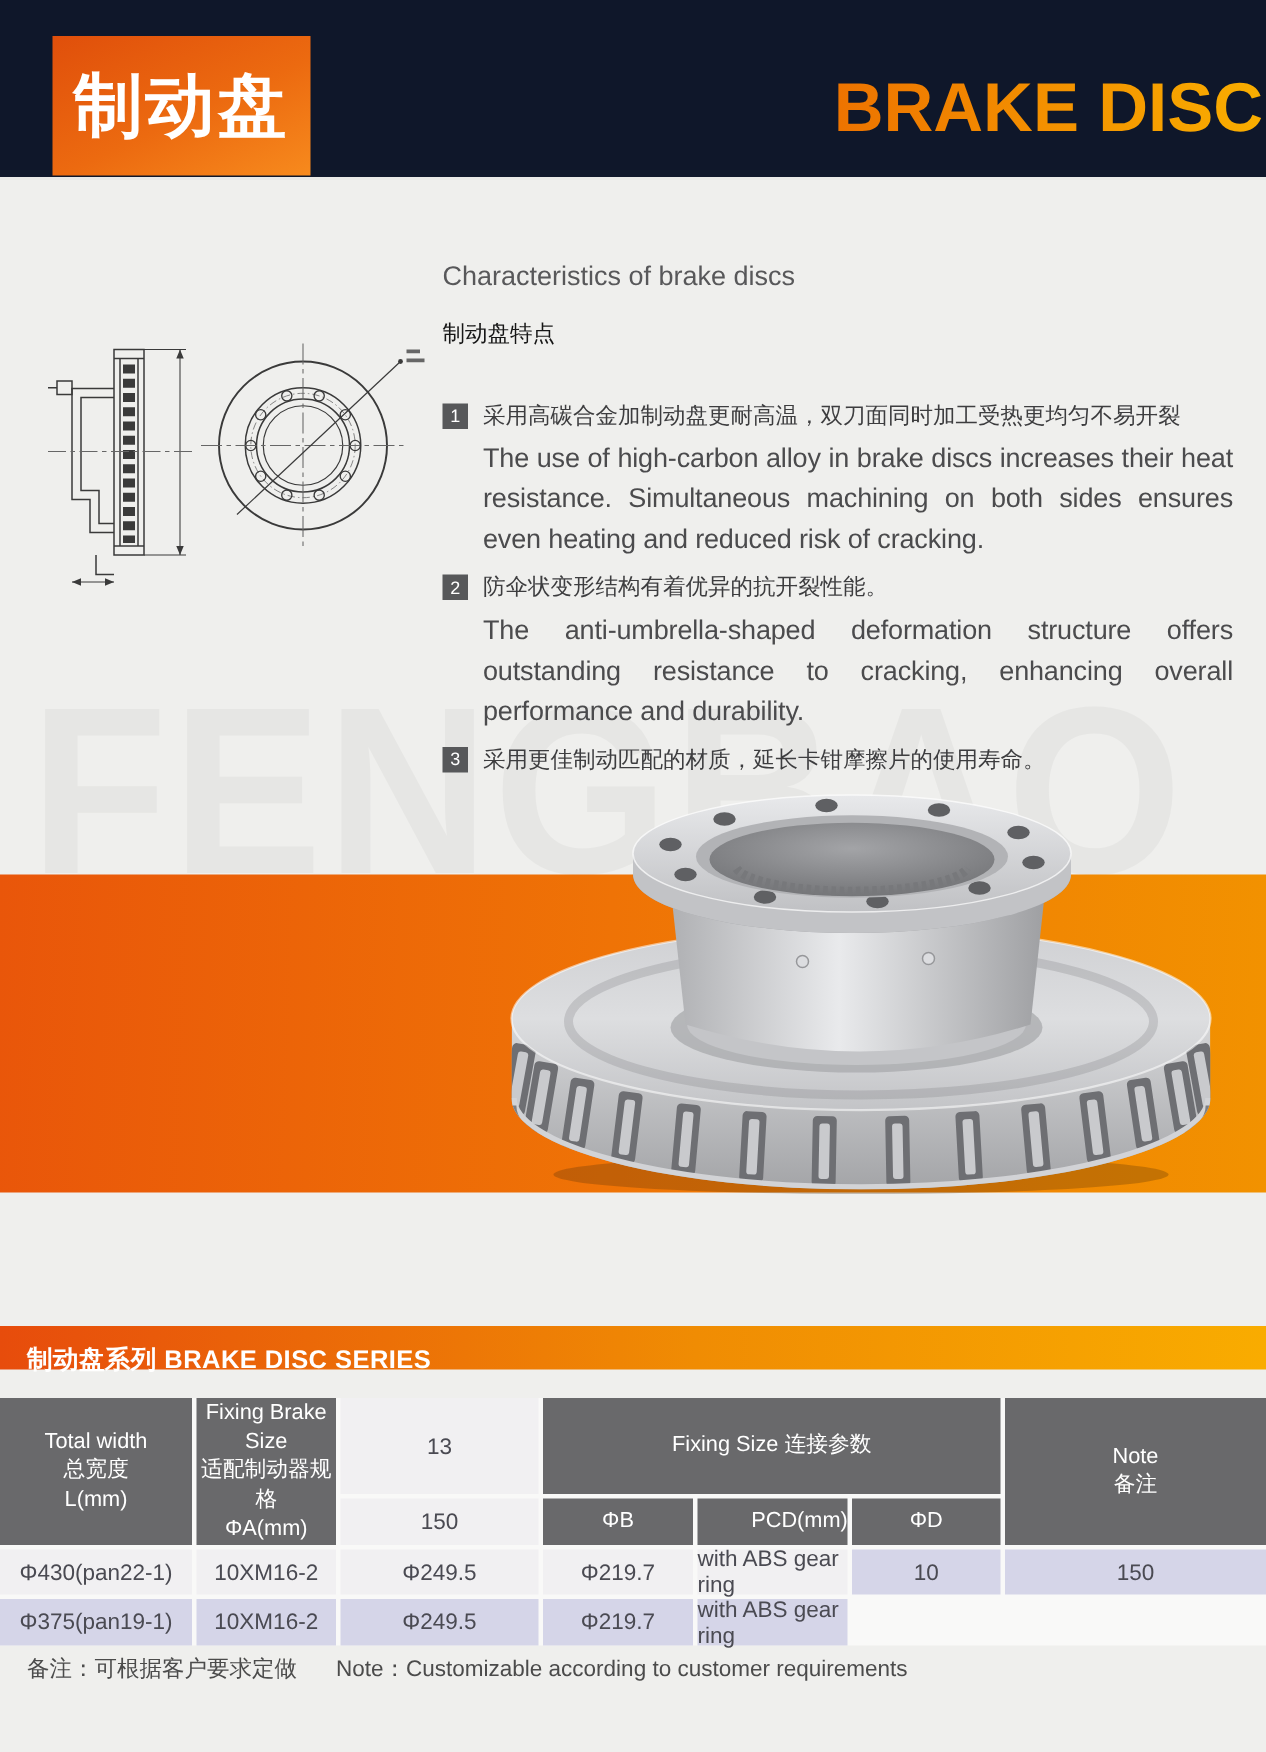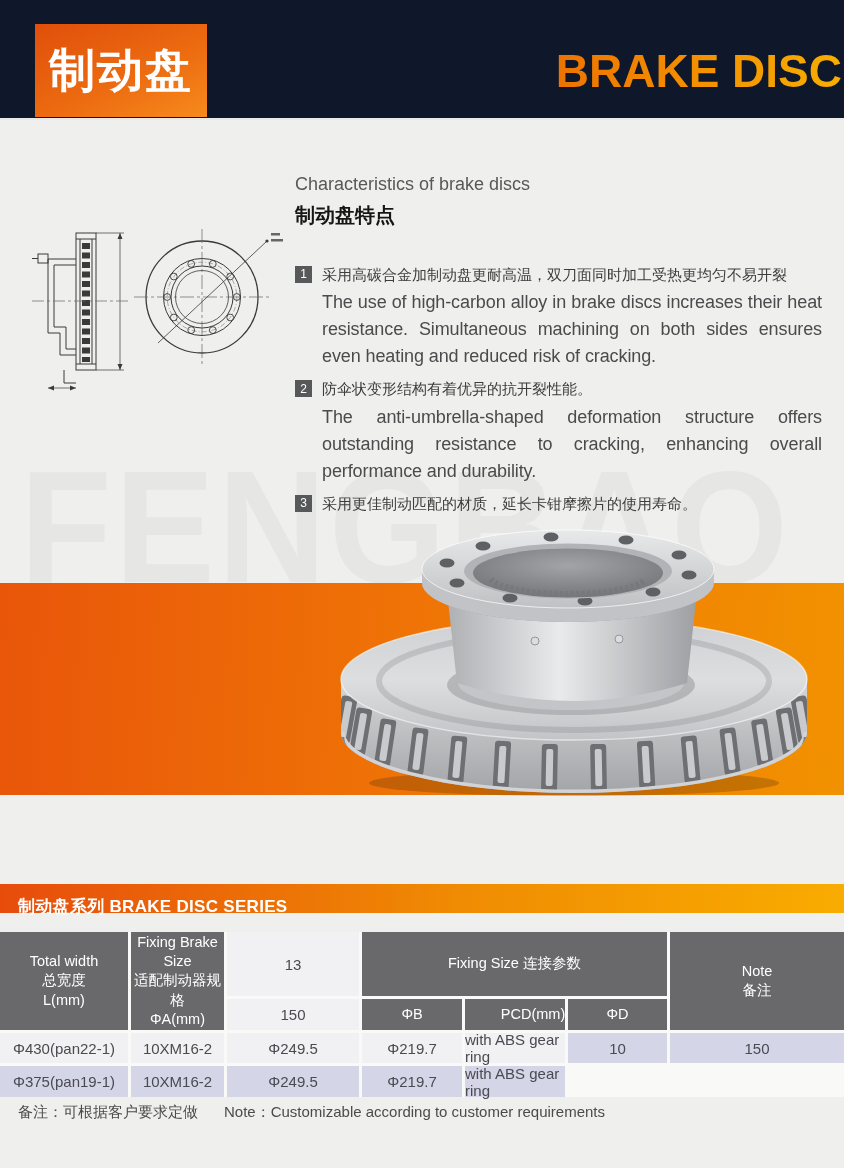--- a/index.html
+++ b/index.html
@@ -22,21 +22,21 @@
     -webkit-background-clip:text; background-clip:text; color:transparent; }
 
   
   .watermark { position:absolute; left:20px; top:436px; z-index:0;
     font-size:150px; font-weight:bold; color:#e6e6e4; letter-spacing:3px;
     white-space:nowrap; transform:scaleY(1.06); transform-origin:top left; }
 
   
   .char-block { position:absolute; left:295px; top:174px; width:545px; z-index:2; }
   .char-title-en { font-size:18px; color:#58585a; }
-  .char-title-zh { font-size:20px; font-weight:bold; color:#161616; margin-top:7px; }
+  .char-title-zh { font-size:15px; font-weight:normal; color:#161616; margin-top:18px; }
   .features { margin-top:36px; }
   .feature { margin-bottom:9px; }
   .feature-head { display:flex; gap:10px; align-items:flex-start;
     font-size:15px; color:#3d3d3f; line-height:1.35; }
   .num-badge { flex:0 0 auto; width:17px; height:17px; background:#57585a; color:#fff;
     font-size:12px; display:flex; align-items:center; justify-content:center; margin-top:1px; }
   .feature-en { margin:4px 18px 0 27px; font-size:18px; color:#4b4b4d;
     line-height:1.5; letter-spacing:-0.1px; text-align:justify; }
 
   

